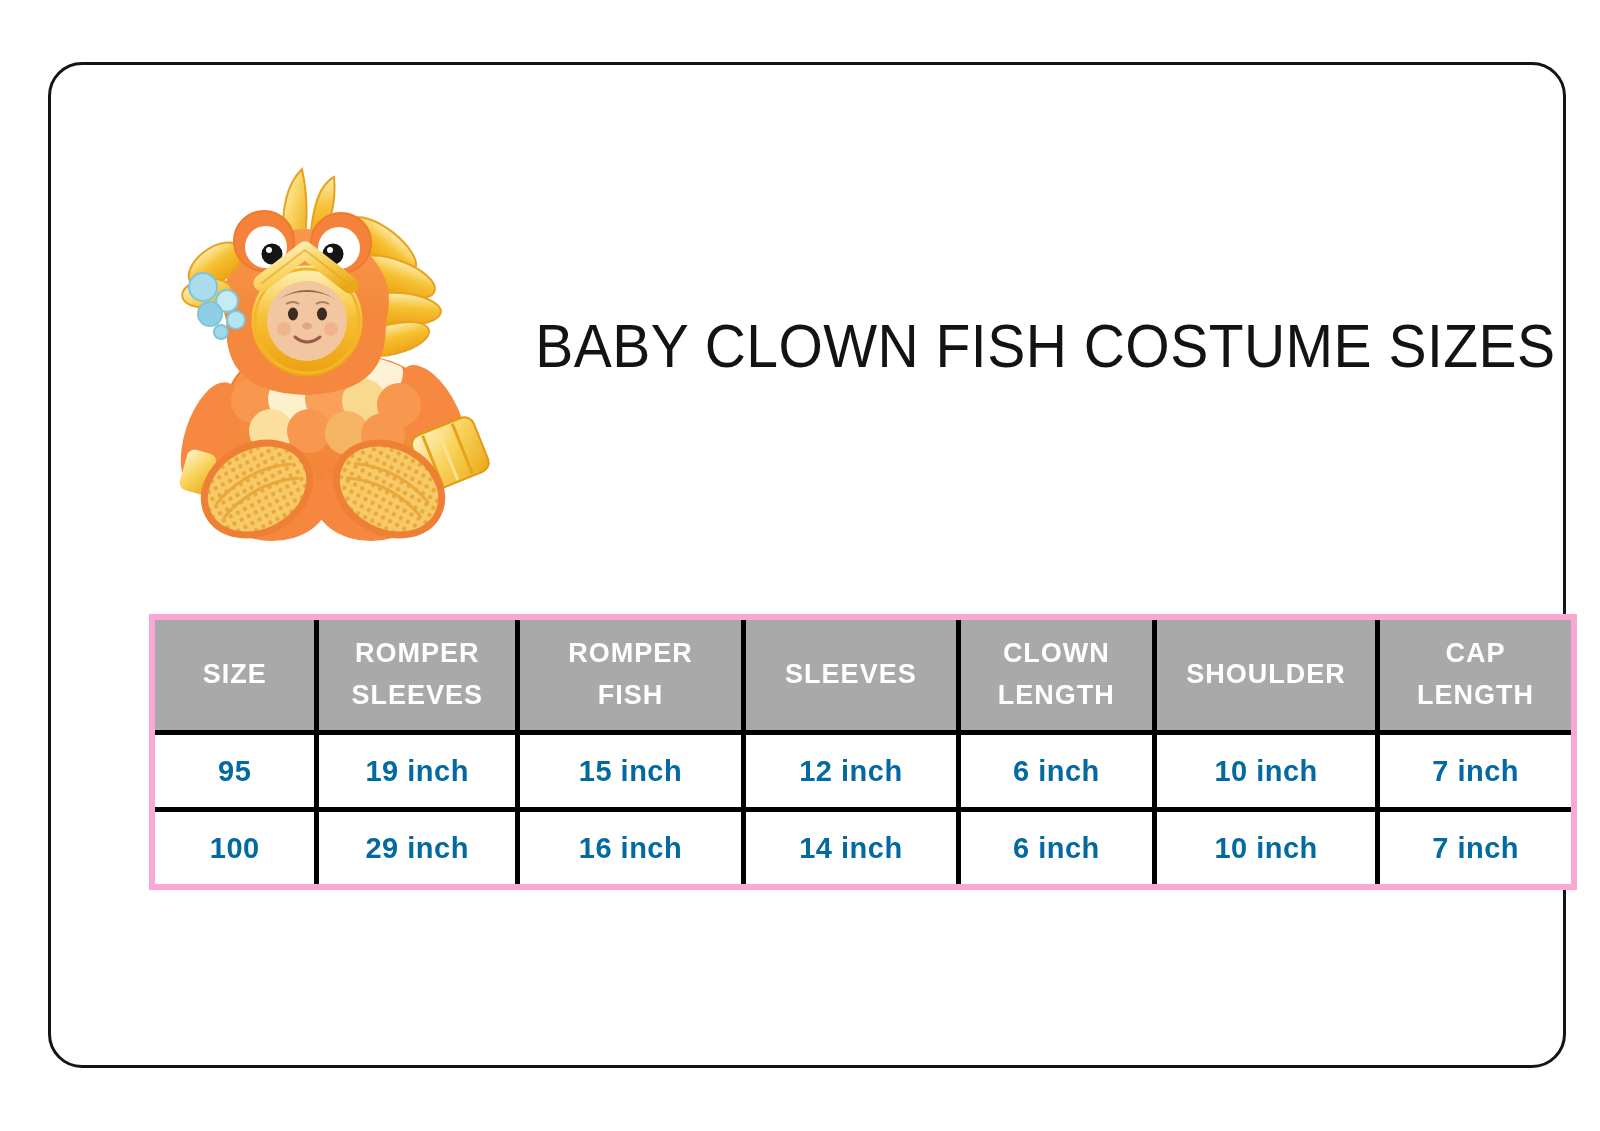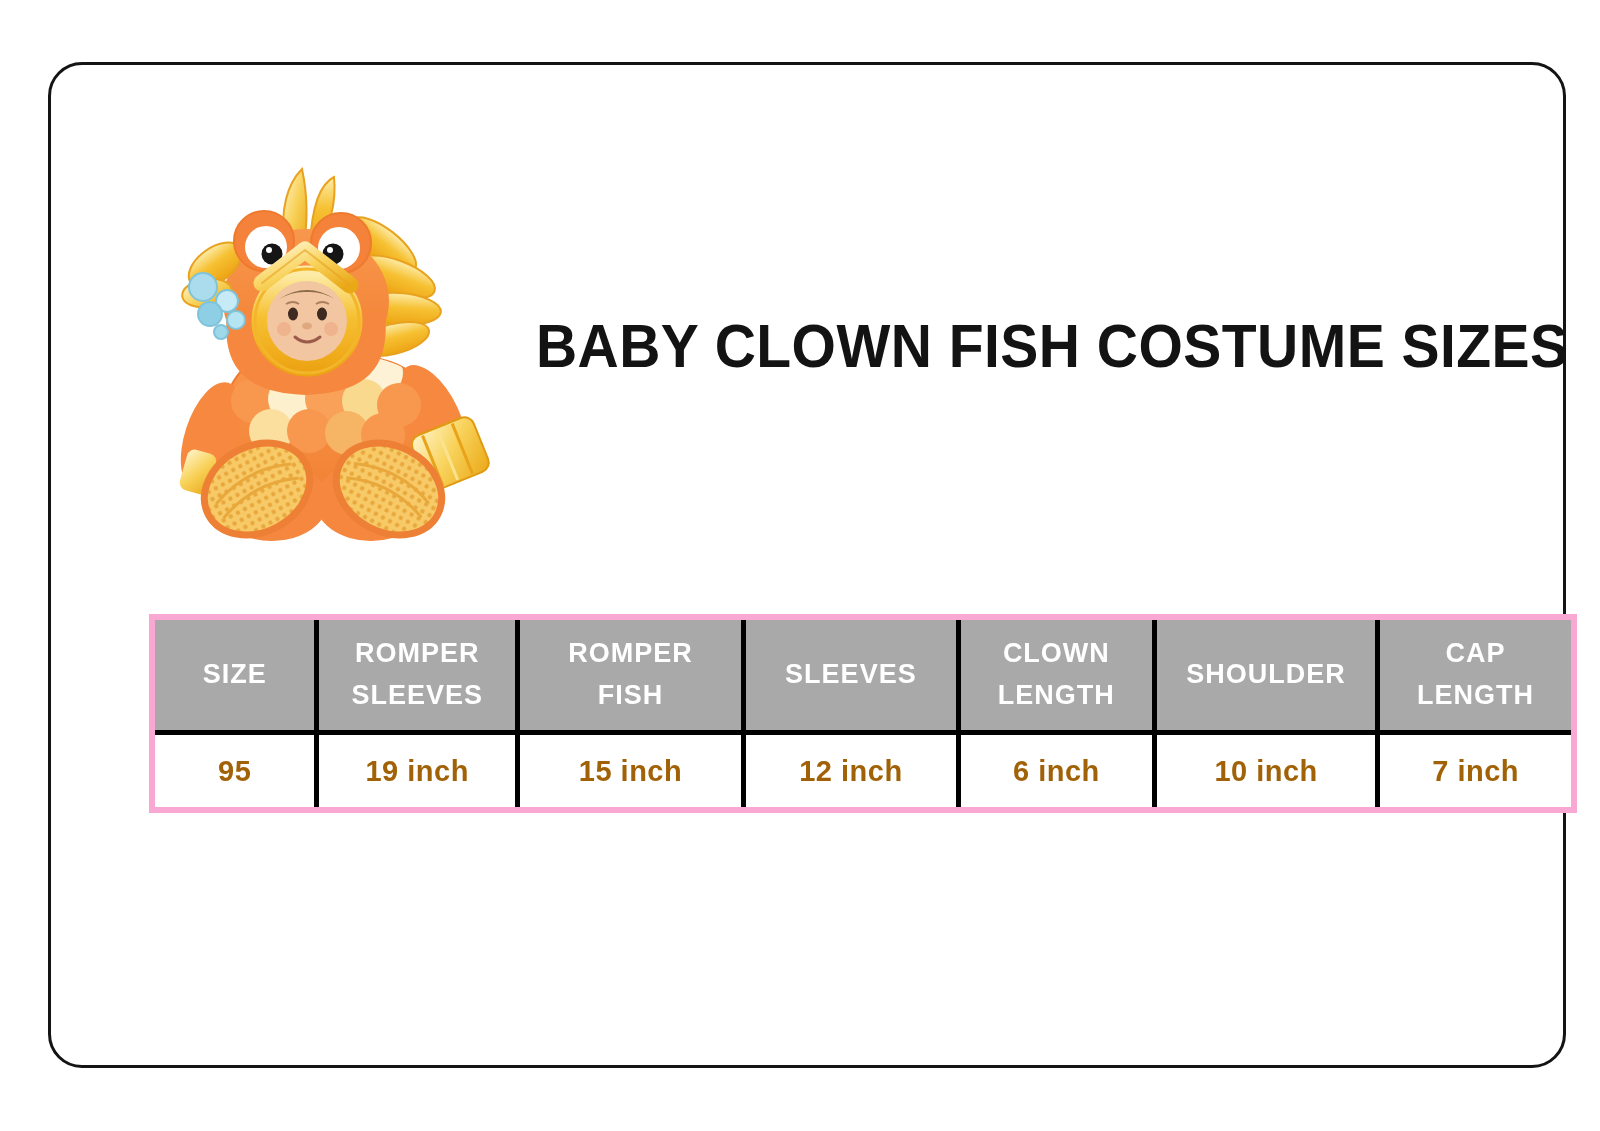--- a/index.html
+++ b/index.html
@@ -6,39 +6,39 @@
   body{width:1600px;height:1131px;position:relative;font-family:"Liberation Sans",sans-serif;overflow:hidden;}
   .card{
     position:absolute;left:48px;top:62px;width:1512px;height:1000px;
     background:#ffffff;border:3px solid #141414;border-radius:34px;
   }
   .photo{position:absolute;left:118px;top:88px;width:322px;height:400px;}
   .photo svg{display:block;width:100%;height:100%;}
   .title{
     position:absolute;left:440px;top:247px;width:1080px;margin:0;
     text-align:center;white-space:nowrap;
-    font-size:62px;line-height:68px;font-weight:700;color:#131313;
+    font-size:62px;line-height:68px;font-weight:400;color:#131313;
   }
   .title span{display:inline-block;transform:scaleX(0.92);transform-origin:center;letter-spacing:0.5px;}
   table.size-table{
     position:absolute;left:98px;top:549px;width:1428px;
     border-collapse:collapse;table-layout:fixed;
     border:6px solid #f9a8d4;
   }
   .size-table th,.size-table td{
     border:5px solid #000;text-align:center;vertical-align:middle;
     overflow:hidden;
   }
   .size-table th{
     background:#a9a9a9;color:#ffffff;
     height:110px;padding:0 22px;
     font-size:27px;font-weight:700;letter-spacing:1px;line-height:1.55;
   }
   .size-table td{
-    background:#ffffff;color:#a16207;
+    background:#ffffff;color:#0369a1;
     height:72px;padding:0 6px;
     font-size:29px;font-weight:700;letter-spacing:0.5px;
   }
 </style>
 </head>
 <body>
 
 <div class="card">
 
   <div class="photo">
@@ -190,16 +190,25 @@
     <tbody>
       <tr>
         <td>95</td>
         <td>19 inch</td>
         <td>15 inch</td>
         <td>12 inch</td>
         <td>6 inch</td>
         <td>10 inch</td>
         <td>7 inch</td>
       </tr>
+      <tr>
+        <td>100</td>
+        <td>29 inch</td>
+        <td>16 inch</td>
+        <td>14 inch</td>
+        <td>6 inch</td>
+        <td>10 inch</td>
+        <td>7 inch</td>
+      </tr>
     </tbody>
   </table>
 
 </div>
 
 </body></html>

